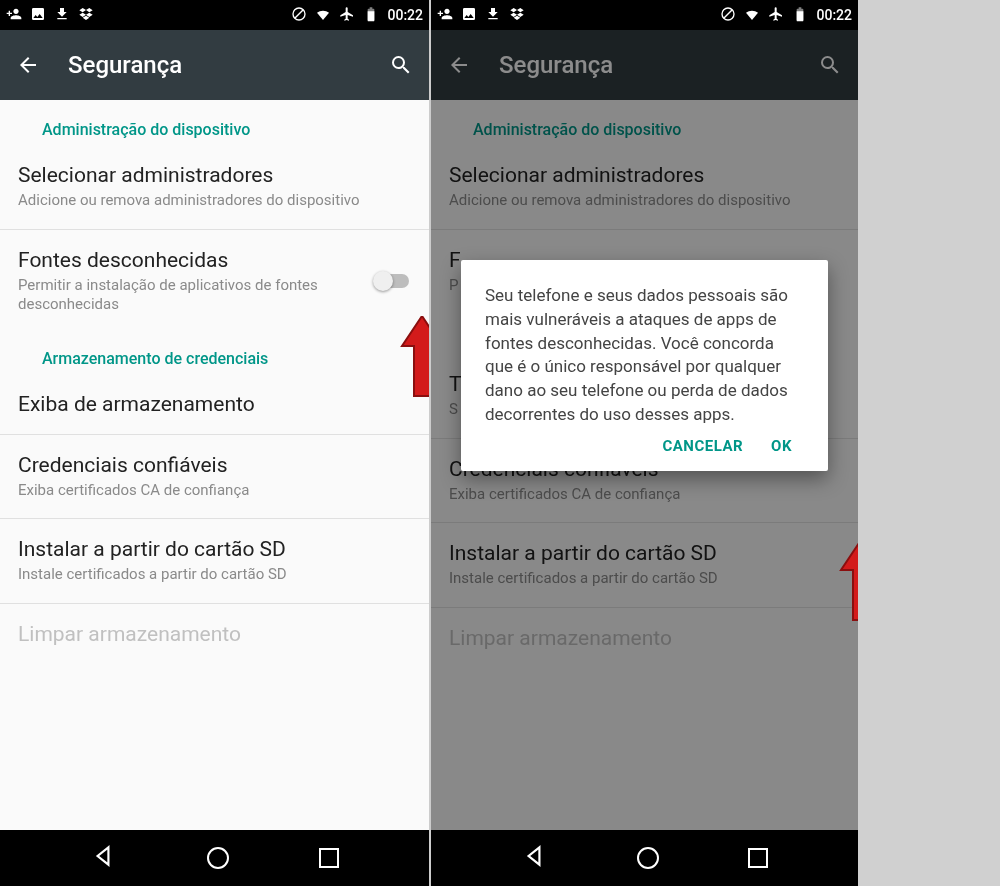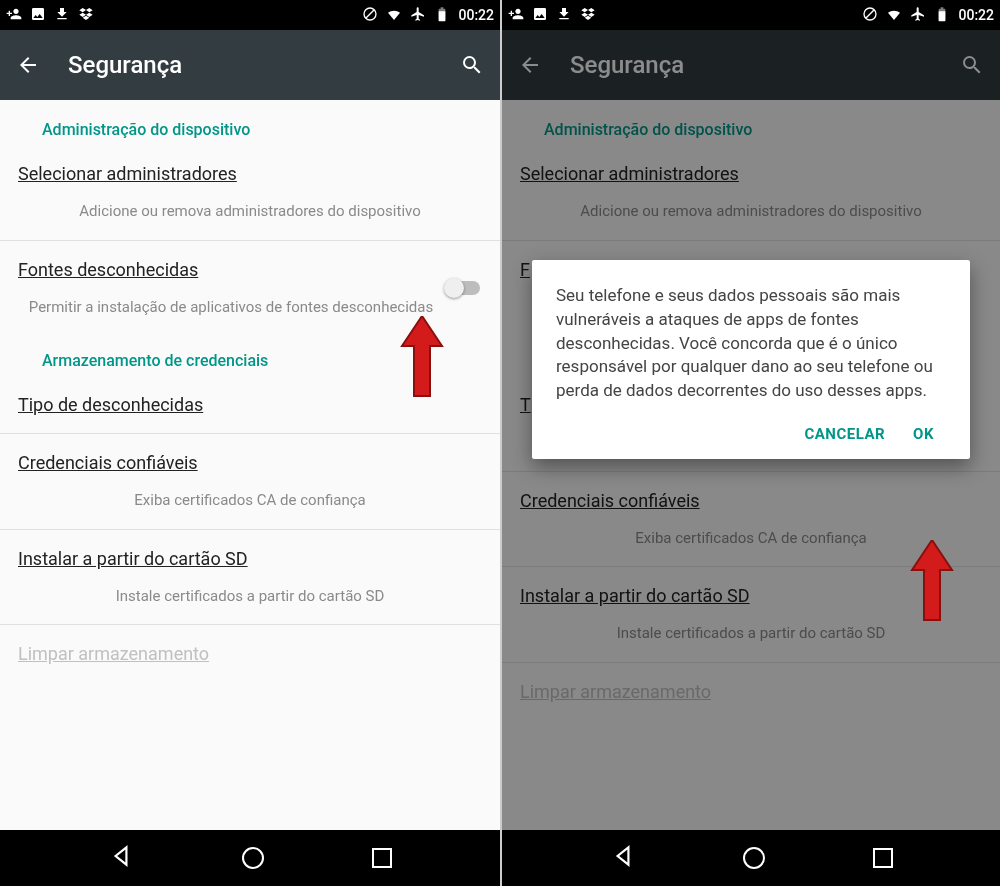--- a/index.html
+++ b/index.html
@@ -4,21 +4,21 @@
 <style>
   * { margin: 0; padding: 0; box-sizing: border-box; }
   body {
     font-family: Roboto, "Helvetica Neue", Arial, sans-serif;
     background: #d0d0d0;
     display: flex;
     width: 1000px;
     height: 886px;
   }
   .phone {
-    width: 500px;
+    width: 429px;
     height: 886px;
     background: #fafafa;
     display: flex;
     flex-direction: column;
     position: relative;
     overflow: hidden;
   }
   .phone + .phone { border-left: 2px solid #ccc; }
 
   
@@ -58,22 +58,22 @@
     font-weight: 500;
     padding: 20px 18px 10px 18px;
     margin-left: 24px;
   }
   .list-item {
     padding: 14px 18px;
     display: flex;
     align-items: center;
   }
   .list-item .texts { flex: 1; }
-  .list-item .title { font-size: 18px; color: #222; text-decoration: underline; }
-  .list-item .subtitle { font-size: 15px; color: #8a8a8a; margin-top: 18px; line-height:1.3;text-align:center; }
+  .list-item .title { font-size: 21px; color: #222; }
+  .list-item .subtitle { font-size: 15px; color: #8a8a8a; margin-top: 4px; line-height:1.3; }
   .divider { height: 1px; background: #e0e0e0; margin: 4px 0; }
   .disabled .title, .disabled .subtitle { color: #c0c0c0; }
 
   
   .toggle {
     width: 38px; height: 20px; position: relative;
   }
   .toggle .track {
     width: 34px; height: 14px; background: #bdbdbd; border-radius: 7px;
     position: absolute; top: 3px; left: 2px;
@@ -106,21 +106,21 @@
     left: 30px; right: 30px;
     top: 260px;
     background: #fff;
     border-radius: 2px;
     padding: 24px 28px 10px 24px;
     box-shadow: 0 8px 20px rgba(0,0,0,0.4);
   }
   .dialog .body { font-size: 17px; color: #444; line-height: 1.4; }
   .dialog .actions {
     display: flex; justify-content: flex-end; gap: 28px;
-    margin-top: 22px; padding-bottom: 6px; padding-right: 8px;
+    margin-top: 10px; padding-bottom: 6px; padding-right: 8px;
   }
   .dialog .actions .btn {
     color: #009688; font-weight: 700; font-size: 15px;
     letter-spacing: 0.5px;
   }
 
   
   .arrow {
     position: absolute;
     z-index: 50;
@@ -199,21 +199,21 @@
       <div class="toggle">
         <div class="track"></div>
           <div class="thumb"></div>
       </div>
     </div>
 
     <div class="section-header">Armazenamento de credenciais</div>
 
     <div class="list-item">
       <div class="texts">
-        <div class="title">Tipo de desconhecidas</div>
+        <div class="title">Exiba de armazenamento</div>
       </div>
     </div>
     <div class="divider"></div>
 
     <div class="list-item">
       <div class="texts">
         <div class="title">Credenciais confiáveis</div>
         <div class="subtitle">Exiba certificados CA de confiança</div>
       </div>
     </div>

